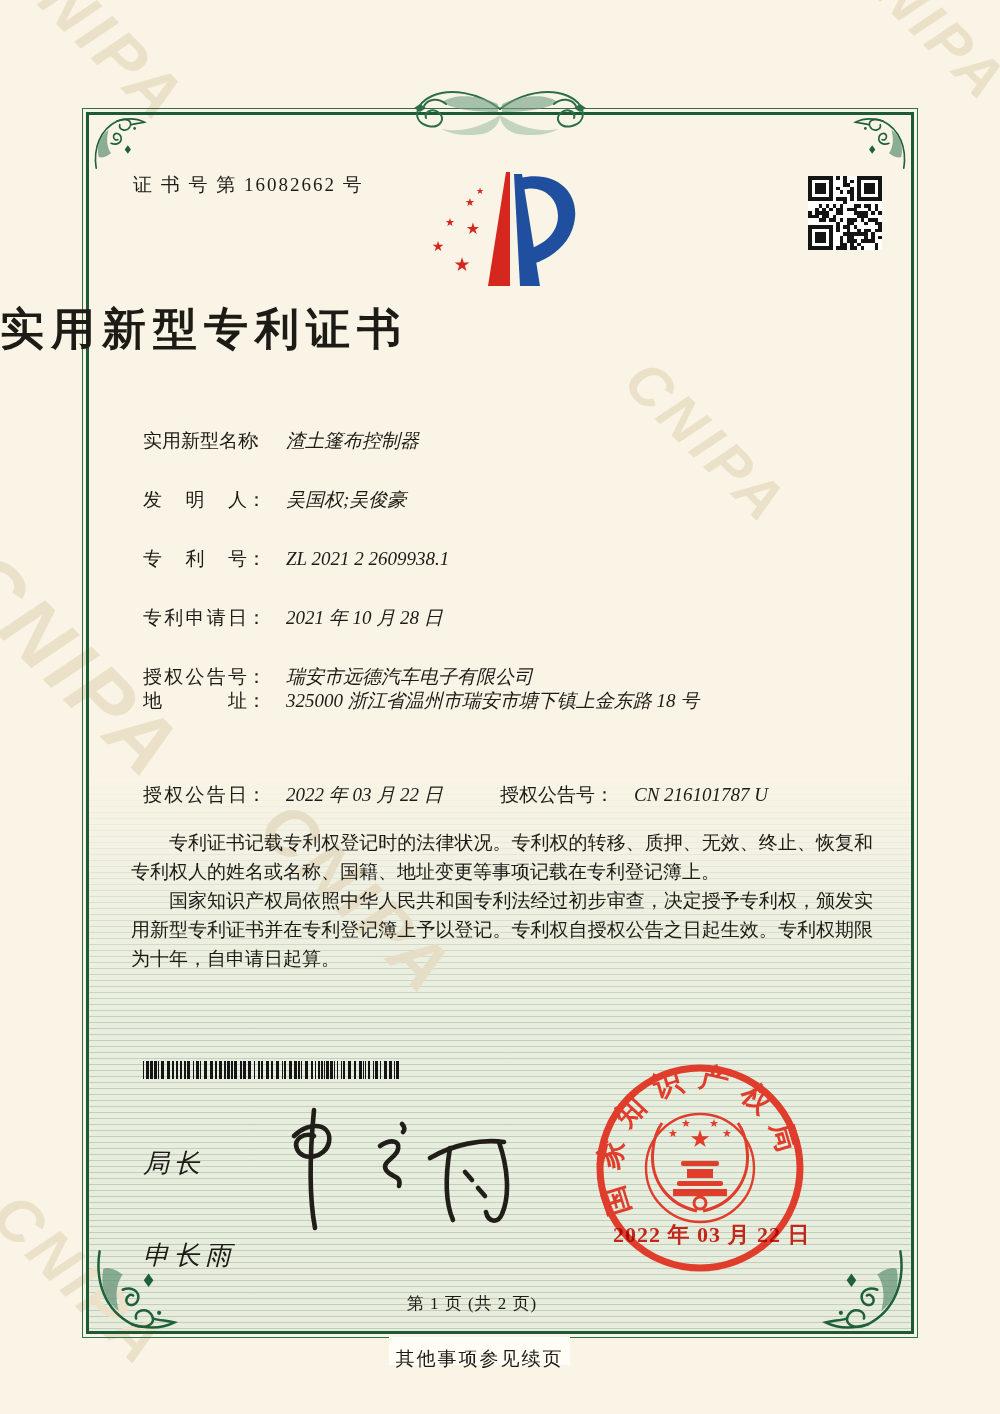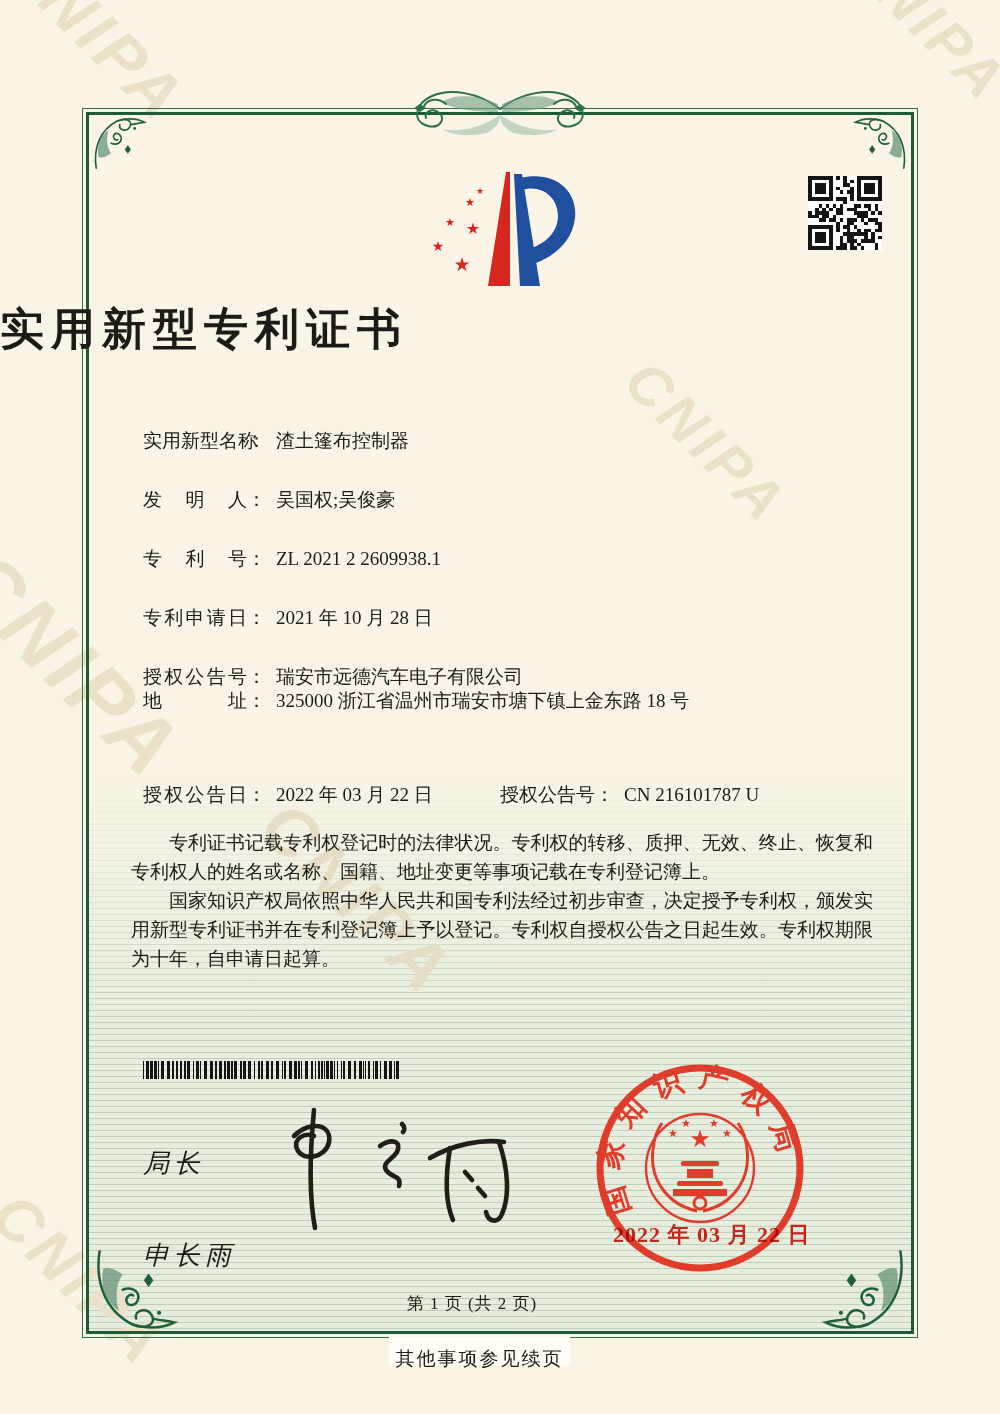--- a/index.html
+++ b/index.html
@@ -34,21 +34,21 @@
 
   .deco{z-index:3;pointer-events:none;}
 
   
   .content{position:absolute;inset:0;z-index:4;}
   .certno{left:133px;top:172px;font-size:19px;letter-spacing:2px;}
   .title{left:0;width:1000px;top:300px;font-size:44px;
          font-weight:700;letter-spacing:7px;}
   .row{left:143px;font-size:19px;white-space:nowrap;}
   .flabel{display:inline-block;width:104px;text-align-last:justify;text-align:justify;}
-  .fvalue{margin-left:10px;}
+  .fvalue{margin-left:20px;font-style:italic;}
   .grant2{position:absolute;left:357px;top:0;white-space:nowrap;}
   .paras{left:131px;top:828px;width:742px;font-size:19px;line-height:29px;
          text-align:justify;}
   .paras p{margin:0;text-indent:2em;}
   .dir{left:143px;font-size:26px;letter-spacing:5px;font-style:italic;}
   .pgfoot{left:74px;width:796px;top:1292px;text-align:center;font-size:17px;letter-spacing:1px;}
   .noteBox{left:389px;top:1337px;width:181px;height:28px;background:#fffdf6;
            text-align:center;line-height:44px;font-size:19px;letter-spacing:2px;z-index:5;}
   .sealdate{left:613px;top:1220px;font-size:22px;letter-spacing:1px;color:#c2271a;
             mix-blend-mode:multiply;font-weight:700;z-index:5;}
@@ -100,20 +100,21 @@
 </svg>
 <svg class="abs deco" style="left:90px;top:116px;" width="62" height="62" viewBox="0 0 100 100">
   <use href="#cornerart" transform="translate(0,100) scale(1,-1)"></use>
 </svg>
 <svg class="abs deco" style="left:848px;top:116px;" width="62" height="62" viewBox="0 0 100 100">
   <use href="#cornerart" transform="translate(100,100) scale(-1,-1)"></use>
 </svg>
 
 <div class="content">
 
+  <div class="abs certno">证 书 号 第 16082662 号</div>
 
   <svg class="abs" style="left:424px;top:168px;" width="160" height="122" viewBox="0 0 160 122">
     <path d="M82,4 L86,4 L86,118 L64,118 Z" fill="#d5271e"></path>
     <path d="M90,6 L98,6 L116,118 L96,118 Z" fill="#1f4f9e"></path>
     <path d="M96,10 C130,2 154,22 151,50 C148,78 122,94 101,98 L98,82 C117,80 134,66 134,48 C134,28 116,16 98,22 Z" fill="#1f4f9e"></path>
     <g class="logo-stars" font-family="'DejaVu Sans',sans-serif" text-anchor="middle">
       <text x="56" y="26" font-size="9">★</text>
       <text x="46" y="38" font-size="11">★</text>
       <text x="26" y="58" font-size="11">★</text>
       <text x="49" y="66" font-size="16">★</text>

